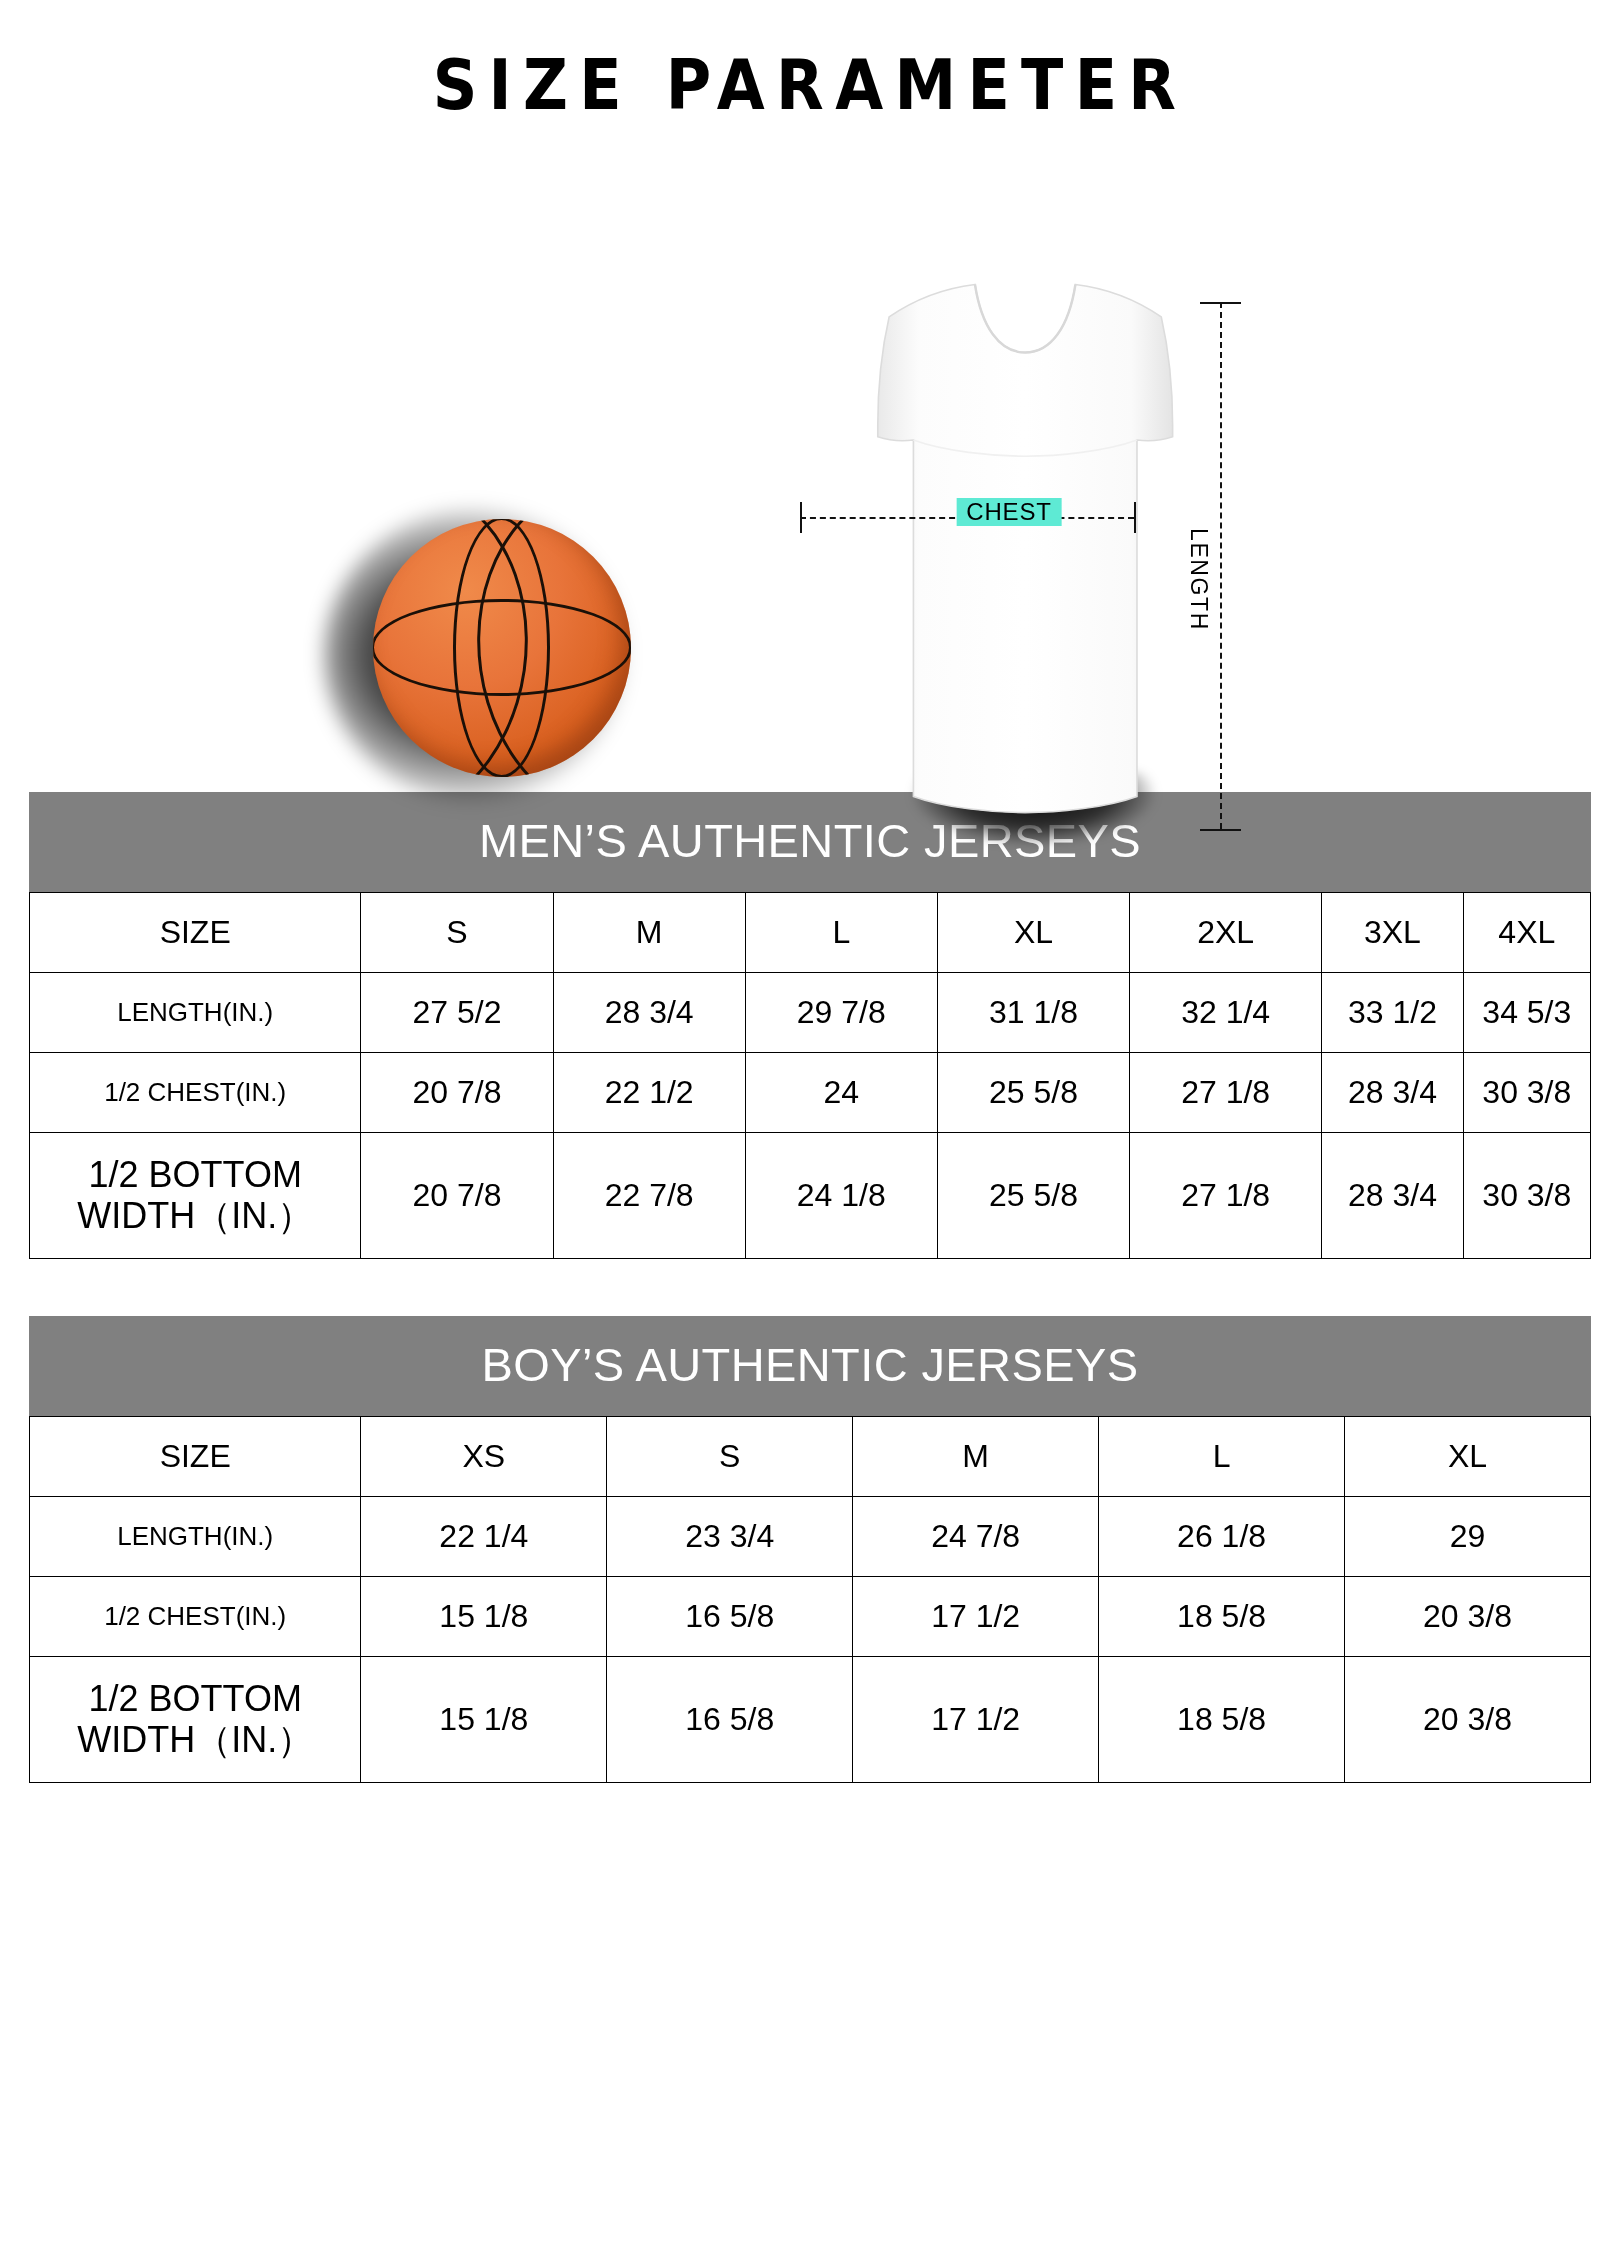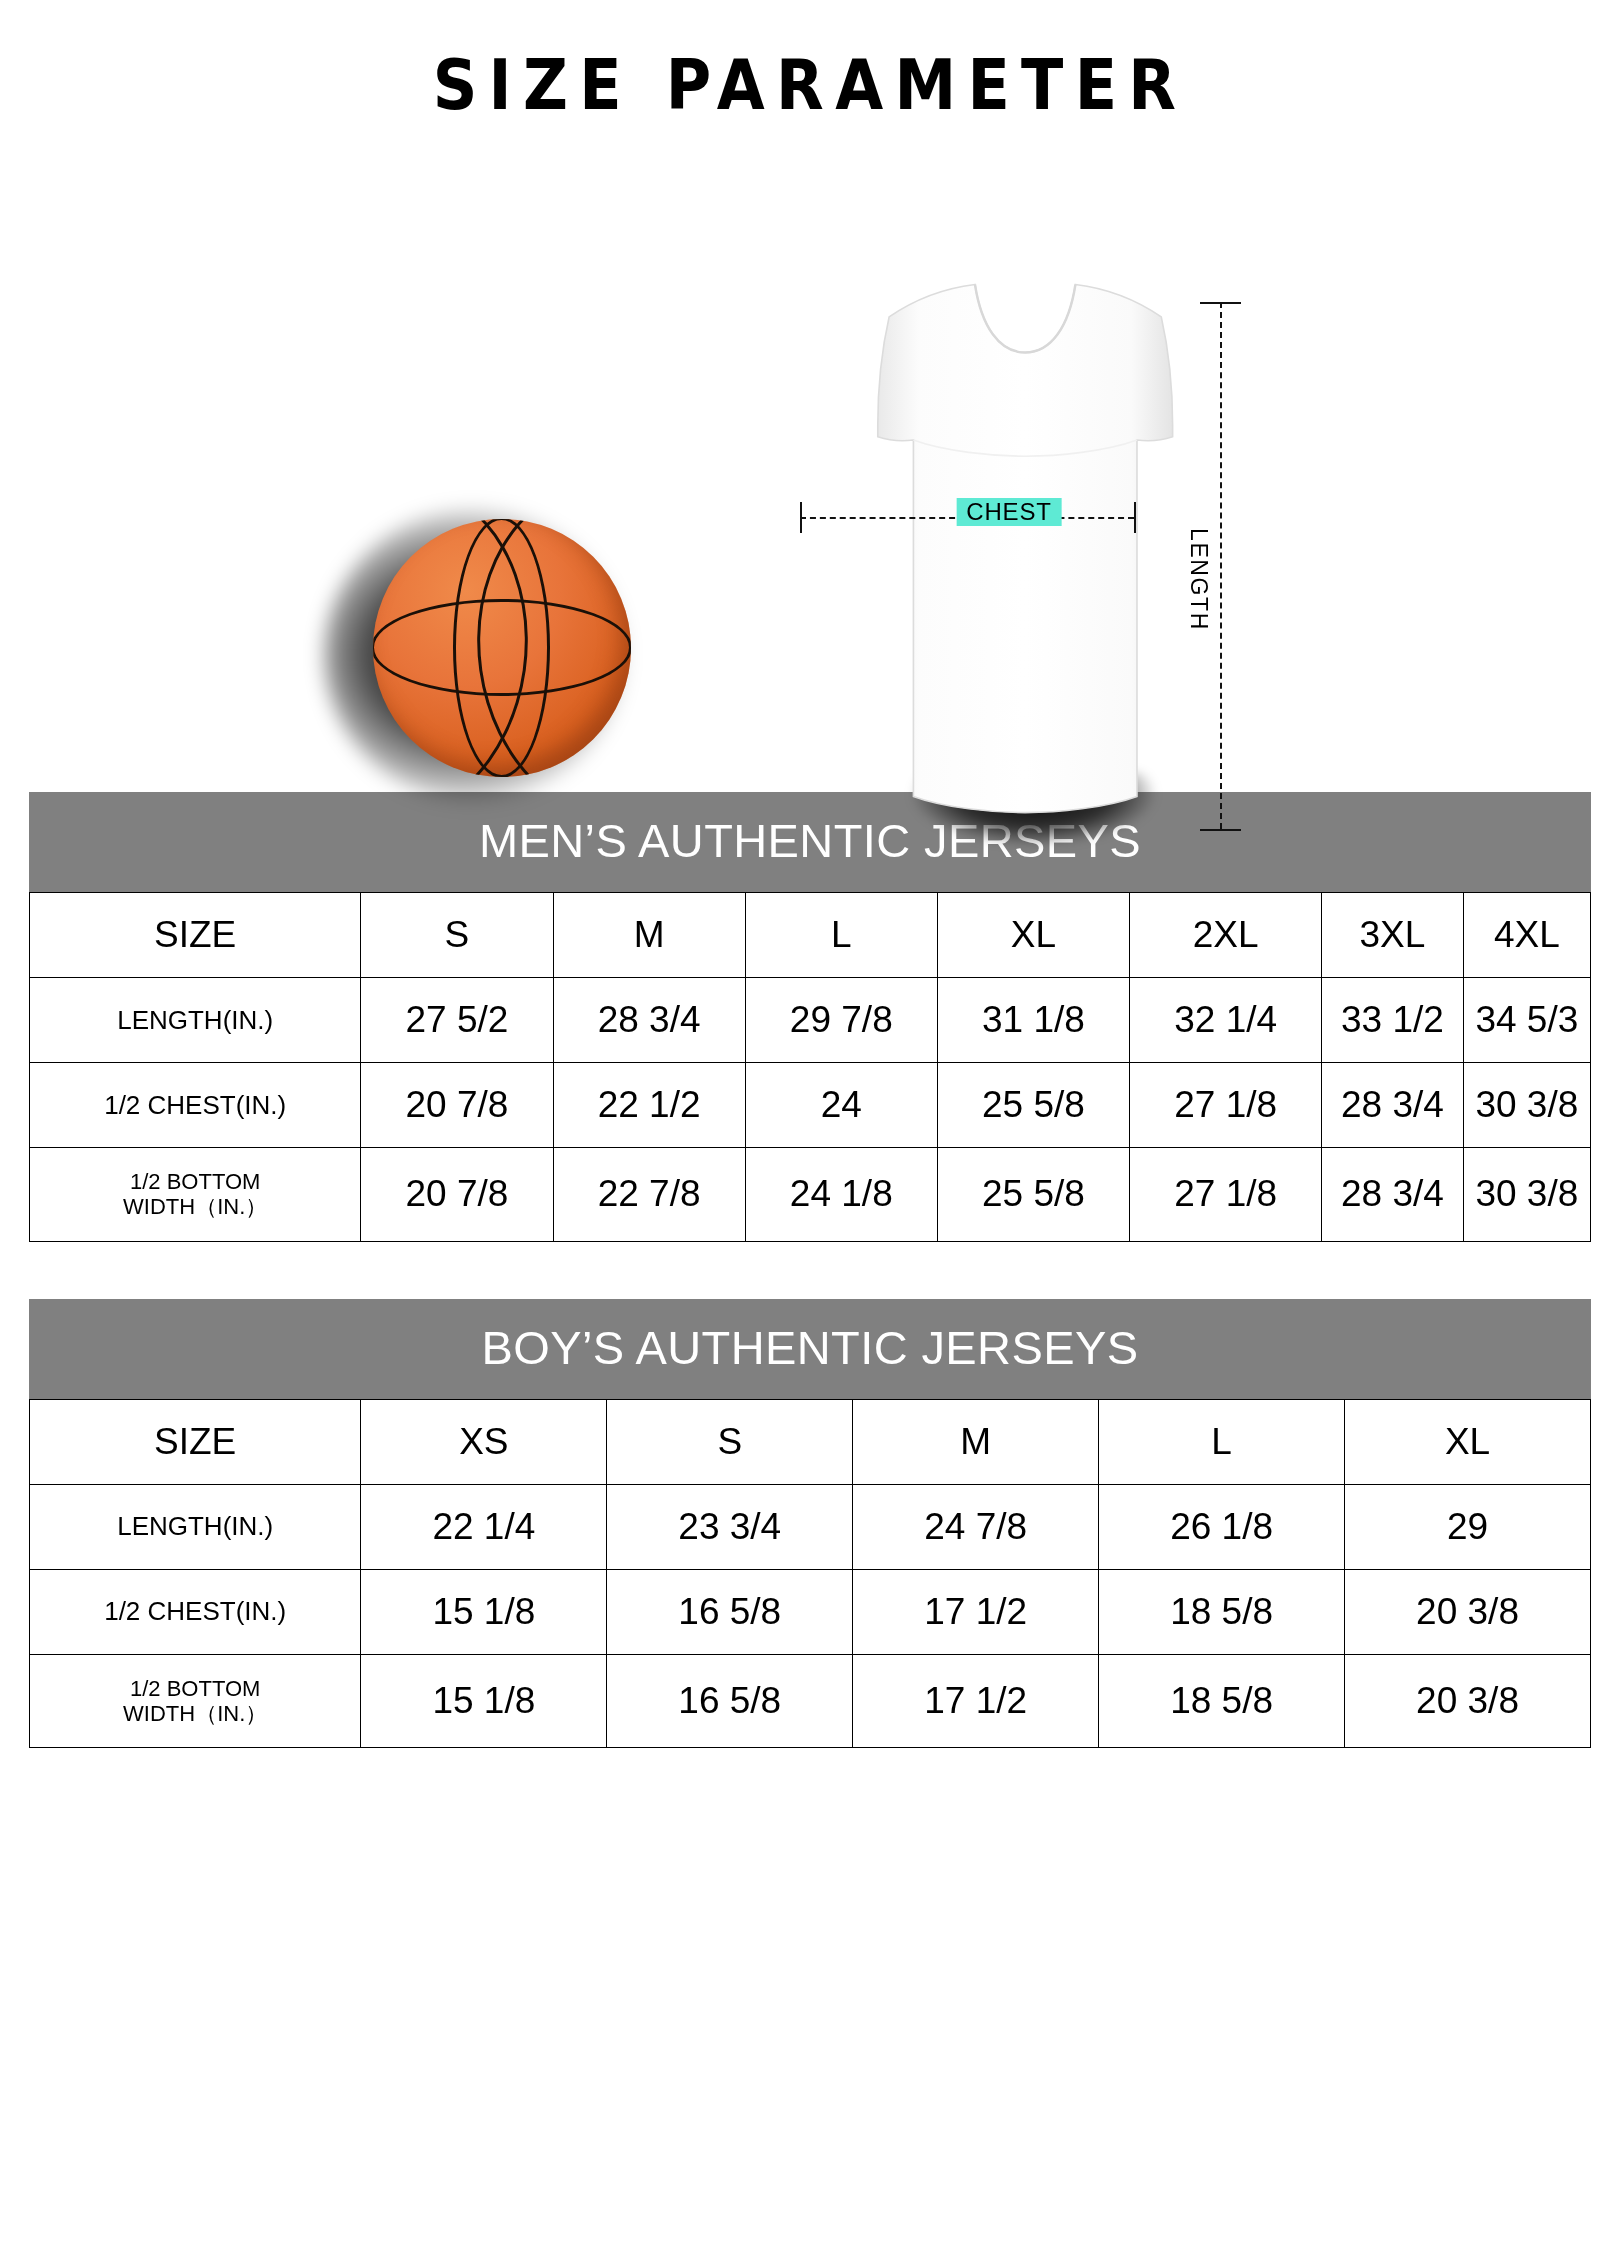--- a/index.html
+++ b/index.html
@@ -200,35 +200,35 @@
     letter-spacing: 0.4px;
   }
   table {
     border-collapse: collapse;
     width: 100%;
     table-layout: fixed;
   }
   table td {
     border: 1.6px solid #000000;
     text-align: center;
-    font-size: 37px;
+    font-size: 32px;
     padding: 21px 3.2px;
     white-space: nowrap;
   }
   .rowhead {
     font-size: 26px;
     text-align: center;
   }
   .men-table td:first-child { width: 324px; }
   .men-table td.c4xl { width: 120px; }
   .men-table td.c3xl { width: 134px; }
   .boy-table td:first-child { width: 324px; }
   .two-line {
     line-height: 1.15;
-    font-size: 22px;
+    font-size: 36px;
     white-space: normal;
   }
 </style>
 </head>
 <body>
 
 <div class="title">SIZE  PARAMETER</div>
 
 <div class="illustration">
 

